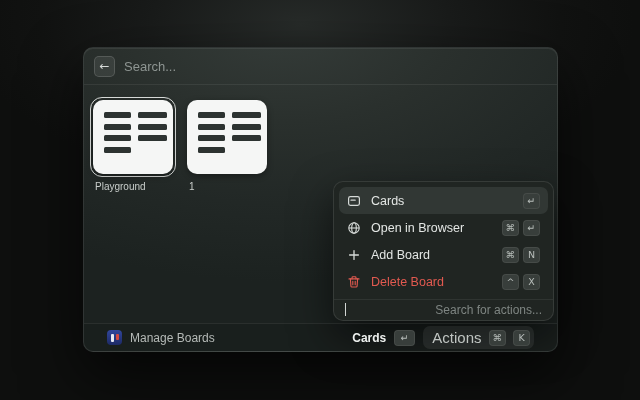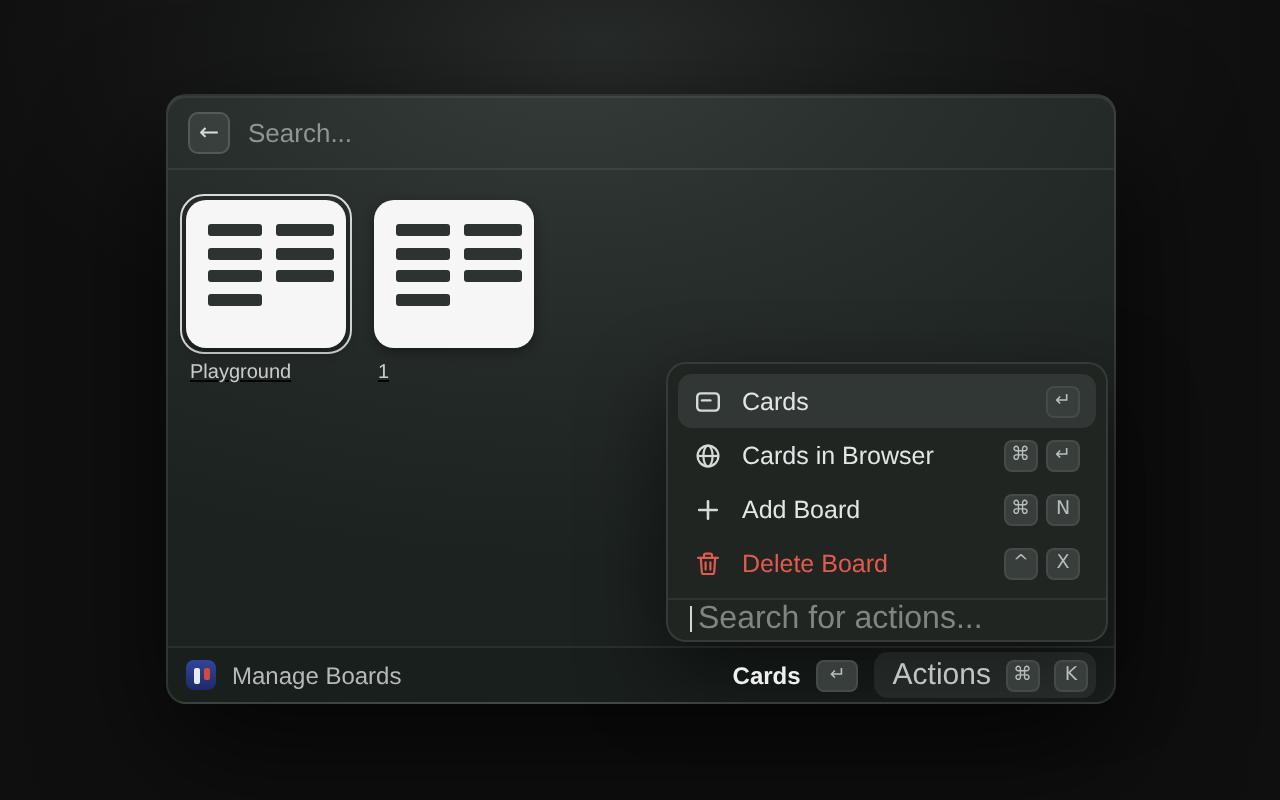--- a/index.html
+++ b/index.html
@@ -27,21 +27,21 @@
   }
   .back-btn{
     width:19px;height:19px;border-radius:5px;flex:0 0 auto;
     background:rgba(255,255,255,0.08);border:1px solid rgba(255,255,255,0.14);
     color:#d7dbd9;font-size:12px;line-height:1;
     display:flex;align-items:center;justify-content:center;cursor:pointer;
     font-family:"DejaVu Sans",sans-serif;
   }
   .search-ph{font-size:13px;color:#8e9592;text-align:right;}
   
-  .boards{display:flex;gap:8px;padding:12px 6px;text-decoration:underline;}
+  .boards{display:flex;gap:8px;padding:12px 6px;}
   .thumb-ring{border:1px solid transparent;border-radius:12px;padding:2px;width:80px;}
   .thumb-ring.selected{border-color:#dde0de;}
   .board-card{
     width:80px;height:74px;background:#f5f6f5;border-radius:10px;
     box-sizing:border-box;display:flex;gap:7px;padding:12px 0 0 11px;
     box-shadow:0 2px 6px rgba(0,0,0,0.35);
   }
   .colA,.colB{display:flex;flex-direction:column;gap:5.5px;}
   .bar{height:6px;border-radius:1.5px;background:#2d3331;}
   .colA .bar{width:27px;} .colB .bar{width:29px;}
@@ -63,27 +63,27 @@
   .micon{width:14px;height:14px;display:flex;align-items:center;justify-content:center;color:#d6dad8;flex:0 0 auto;}
   .mi.danger,.mi.danger .micon{color:#e25a50;}
   .keys{margin-left:auto;display:flex;gap:4px;}
   .kbd{
     min-width:17px;height:16px;padding:0 3px;border-radius:4px;box-sizing:border-box;
     background:#383e3b;border:1px solid rgba(255,255,255,0.07);
     color:#b7bdba;font-size:9.5px;display:flex;align-items:center;justify-content:center;
     font-family:"DejaVu Sans",sans-serif;
   }
   .menu-divider{height:1px;background:rgba(255,255,255,0.07);}
-  .menu-search{height:27px;display:flex;align-items:center;padding:0 11px;font-size:16px;color:#7e8582;}
+  .menu-search{height:27px;display:flex;align-items:center;padding:0 11px;font-size:12px;color:#7e8582;justify-content:space-between;}
   .caret{width:1px;height:13px;background:#d2d6d4;margin-right:3px;}
   
   .footer{
     position:absolute;left:0;right:0;bottom:0;height:28px;box-sizing:border-box;
     border-top:1px solid rgba(255,255,255,0.07);
-    display:flex;align-items:center;padding:0 9px;gap:8px;
+    display:flex;align-items:center;padding:0 23px;gap:8px;
     border-radius:0 0 10px 10px;background:rgba(0,0,0,0.08);
   }
   .appicon{
     width:15px;height:15px;border-radius:4px;position:relative;flex:0 0 auto;
     background:linear-gradient(180deg,#31469c 0%,#1d2a66 100%);
   }
   .appicon .ab1{position:absolute;left:3.5px;top:3.5px;width:3px;height:8px;border-radius:1px;background:#e8eaf2;}
   .appicon .ab2{position:absolute;left:8.5px;top:3.5px;width:3px;height:6px;border-radius:1px;background:#d4483e;}
   .footer-label{font-size:12px;color:#b5bab7;}
   .footer-right{margin-left:auto;display:flex;align-items:center;gap:8px;}
@@ -166,21 +166,21 @@
         </div>
 
         <div class="mi">
           <span class="micon">
             <svg width="14" height="14" viewBox="0 0 14 14" fill="none" stroke="currentColor" stroke-width="1.1">
               <circle cx="7" cy="7" r="5.2"></circle>
               <ellipse cx="7" cy="7" rx="2.3" ry="5.2"></ellipse>
               <path d="M1.8 7h10.4"></path>
             </svg>
           </span>
-          <span>Cards in Browser</span>
+          <span>Open in Browser</span>
           <span class="keys">
             <span class="kbd">⌘</span>
             <span class="kbd">↵</span>
           </span>
         </div>
 
         <div class="mi">
           <span class="micon">
             <svg width="14" height="14" viewBox="0 0 14 14" fill="none" stroke="currentColor" stroke-width="1.3" stroke-linecap="round">
               <path d="M7 2.6v8.8M2.6 7h8.8"></path>

